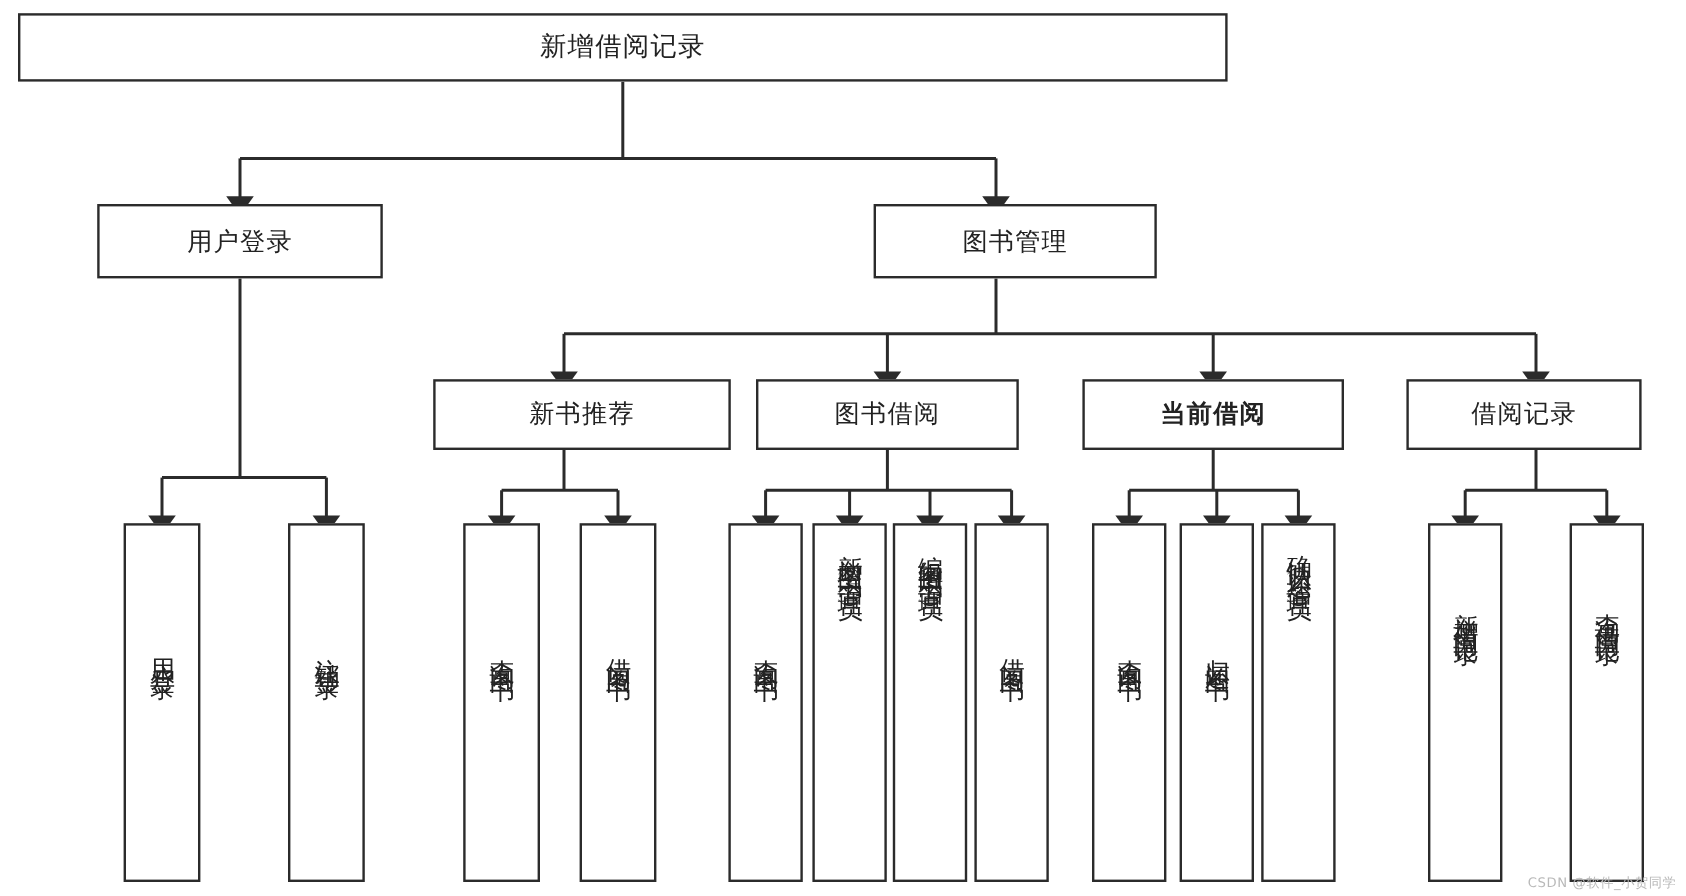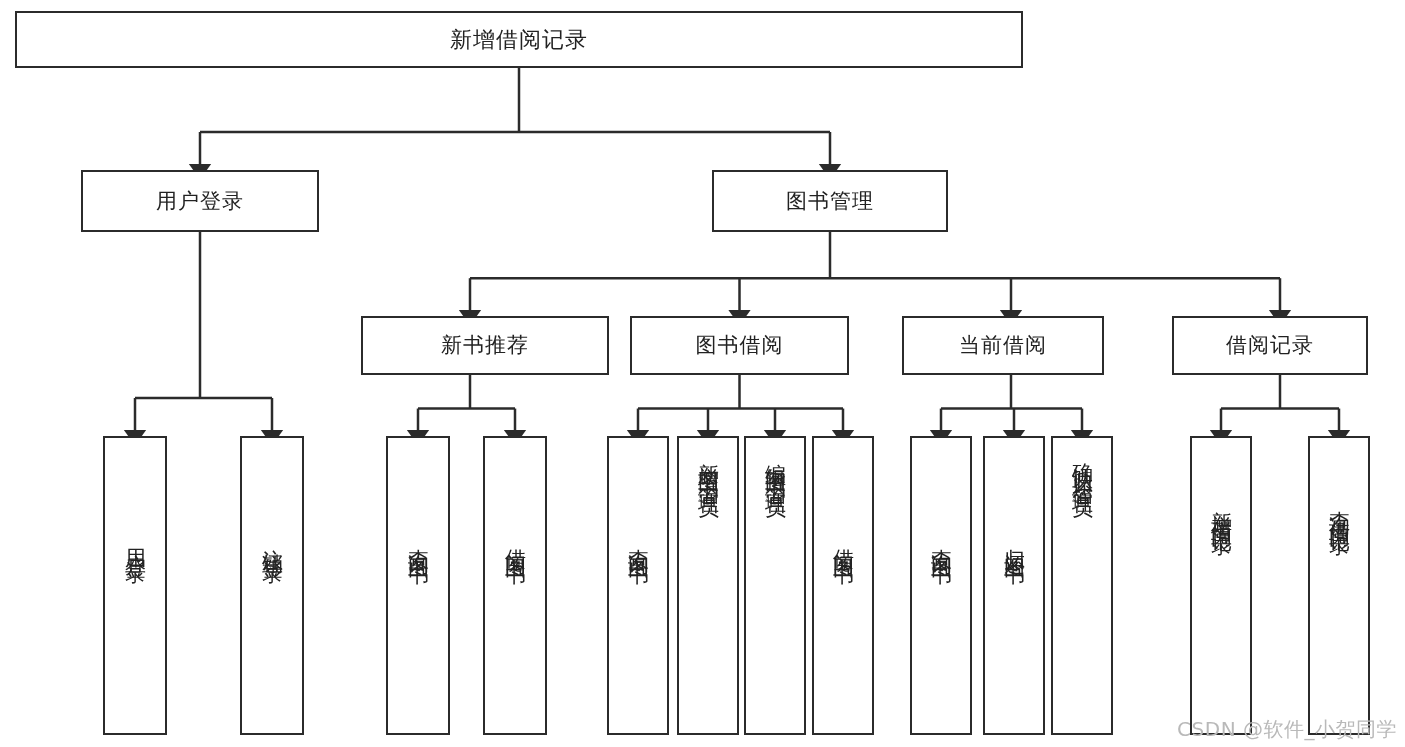--- a/index.html
+++ b/index.html
@@ -68,21 +68,21 @@
   .node.leaf.topstart .label {
     padding-top: 4px;
   }
   .node.root .label {
     font-size: 22px;
   }
   .watermark {
     position: absolute;
     right: 8px;
     bottom: 4px;
-    font-size: 20px;
+    font-size: 11px;
     color: #b9b9b9;
     letter-spacing: 0.5px;
     z-index: 5;
     white-space: nowrap;
   }
 </style>
 </head>
 <body>
 
 <div id="canvas">
@@ -131,33 +131,33 @@
   </svg>
 
   <div class="node root" style="left:15px; top:11px; width:1008px; height:57px;">
     <span class="label">新增借阅记录</span>
   </div>
 
   <div class="node" style="left:81px; top:170px; width:238px; height:62px;">
     <span class="label">用户登录</span>
   </div>
 
-  <div class="node" style="left:712px; top:170px; width:236px; height:62px;">
+  <div class="node" style="left:728px; top:170px; width:236px; height:62px;">
     <span class="label">图书管理</span>
   </div>
 
   <div class="node" style="left:361px; top:316px; width:248px; height:59px;">
     <span class="label">新书推荐</span>
   </div>
 
   <div class="node" style="left:630px; top:316px; width:219px; height:59px;">
     <span class="label">图书借阅</span>
   </div>
 
-  <div class="node" style="left:902px; top:316px; width:202px; height:59px;">
+  <div class="node" style="left:902px; top:316px; width:218px; height:59px;font-weight:bold;">
     <span class="label">当前借阅</span>
   </div>
 
   <div class="node" style="left:1172px; top:316px; width:196px; height:59px;">
     <span class="label">借阅记录</span>
   </div>
 
   <div class="node leaf mid" style="left:103px; top:436px; width:64px; height:299px;">
     <span class="label">用户登录</span>
   </div>

